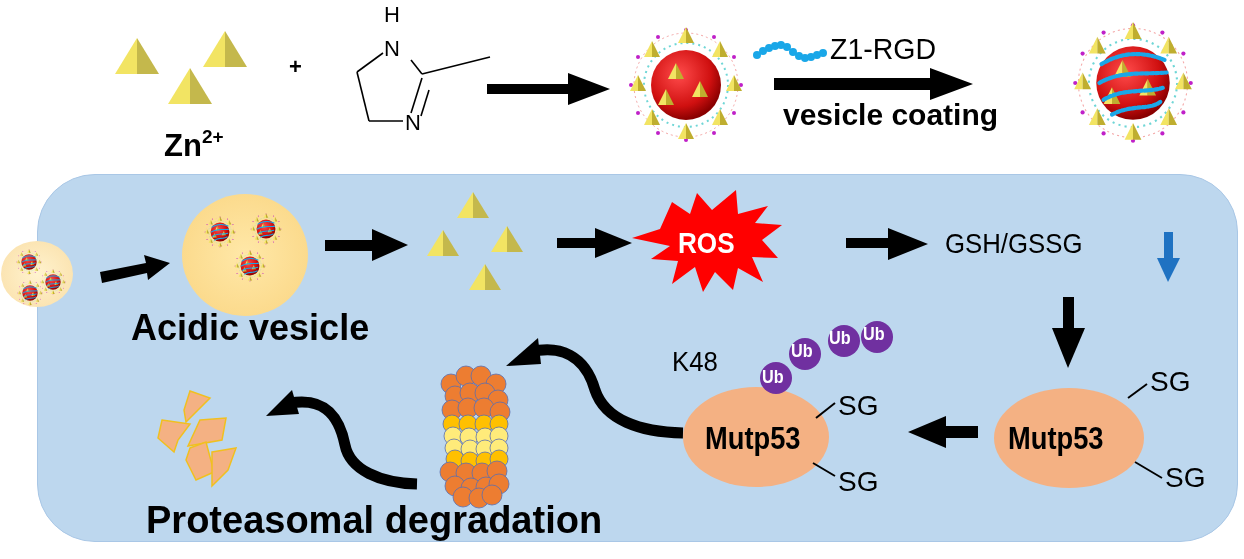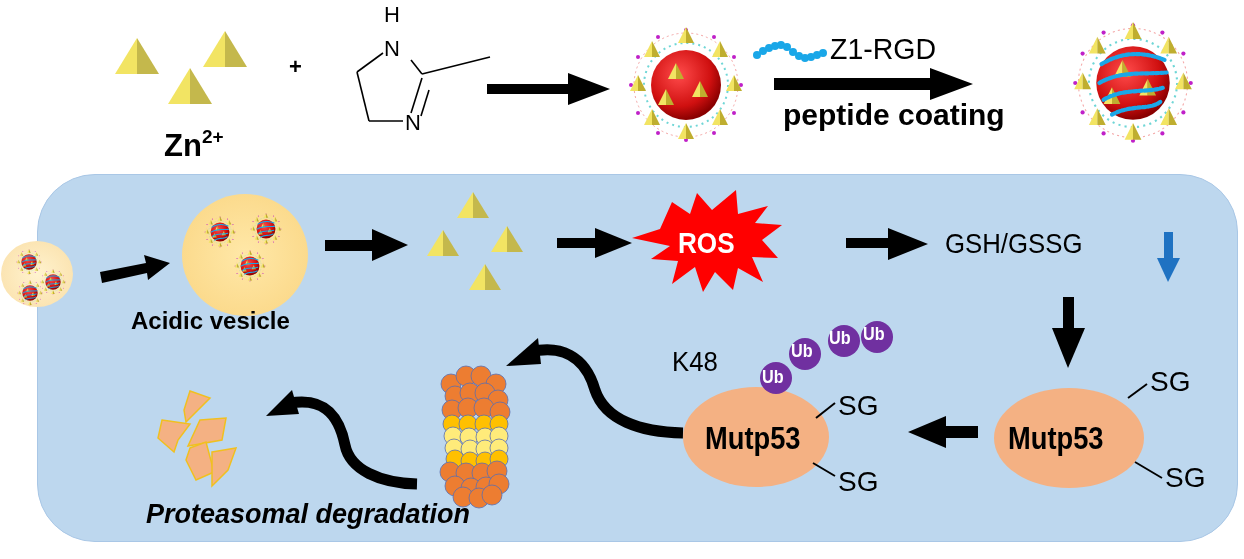--- a/index.html
+++ b/index.html
@@ -286,36 +286,36 @@
 <div class="abs txt" style="left:164px; top:126px; font-size:31px;">
   <span>Zn</span><sup style="font-size:19px; vertical-align:13px;">2+</sup>
 </div>
 <div class="abs txt" style="left:289px; top:54px; font-size:22px;">+</div>
 
 <div class="abs" style="left:384px; top:2px; font-size:22px; color:#000; font-family:'Liberation Sans',sans-serif;">H</div>
 <div class="abs" style="left:384px; top:36px; font-size:22px; color:#000; font-family:'Liberation Sans',sans-serif;">N</div>
 <div class="abs" style="left:405px; top:110px; font-size:22px; color:#000; font-family:'Liberation Sans',sans-serif;">N</div>
 
 <div class="abs txt" style="left:830px; top:32px; font-size:30px; font-weight:normal; transform:scaleX(0.95); transform-origin:left top;">Z1-RGD</div>
-<div class="abs txt" style="left:783px; top:98px; font-size:30px;">peptide coating</div>
-
-<div class="abs txt" style="left:131px; top:307px; font-size:24px;">Acidic vesicle</div>
+<div class="abs txt" style="left:783px; top:98px; font-size:30px;">vesicle coating</div>
+
+<div class="abs txt" style="left:131px; top:307px; font-size:36px;">Acidic vesicle</div>
 
 <div class="abs cond" style="left:678px; top:227px; font-size:29px; color:#fff; transform:scaleX(0.9);">ROS</div>
 
 <div class="abs cond" style="left:945px; top:228px; font-size:28px; font-weight:normal; transform:scaleX(0.92);">GSH/GSSG</div>
 
 <div class="abs cond" style="left:672px; top:346px; font-size:28px; font-weight:normal; transform:scaleX(0.92);">K48</div>
 
 <div class="abs cond" style="left:762px; top:367px; font-size:18px; color:#fff; transform:scaleX(0.9);">Ub</div>
 <div class="abs cond" style="left:791px; top:341px; font-size:18px; color:#fff; transform:scaleX(0.9);">Ub</div>
 <div class="abs cond" style="left:829px; top:328px; font-size:18px; color:#fff; transform:scaleX(0.9);">Ub</div>
 <div class="abs cond" style="left:863px; top:324px; font-size:18px; color:#fff; transform:scaleX(0.9);">Ub</div>
 
 <div class="abs cond" style="left:705px; top:421px; font-size:31px; transform:scaleX(0.88);">Mutp53</div>
 <div class="abs cond" style="left:1008px; top:421px; font-size:31px; transform:scaleX(0.88);">Mutp53</div>
 
 <div class="abs txt" style="left:838px; top:390px; font-size:28px; font-weight:normal;">SG</div>
 <div class="abs txt" style="left:838px; top:466px; font-size:28px; font-weight:normal;">SG</div>
 <div class="abs txt" style="left:1150px; top:366px; font-size:28px; font-weight:normal;">SG</div>
 <div class="abs txt" style="left:1165px; top:462px; font-size:28px; font-weight:normal;">SG</div>
 
-<div class="abs txt" style="left:146px; top:499px; font-size:27px;font-style:italic;">Proteasomal degradation</div>
+<div class="abs txt" style="left:146px; top:499px; font-size:38px;">Proteasomal degradation</div>
 
 </body></html>

